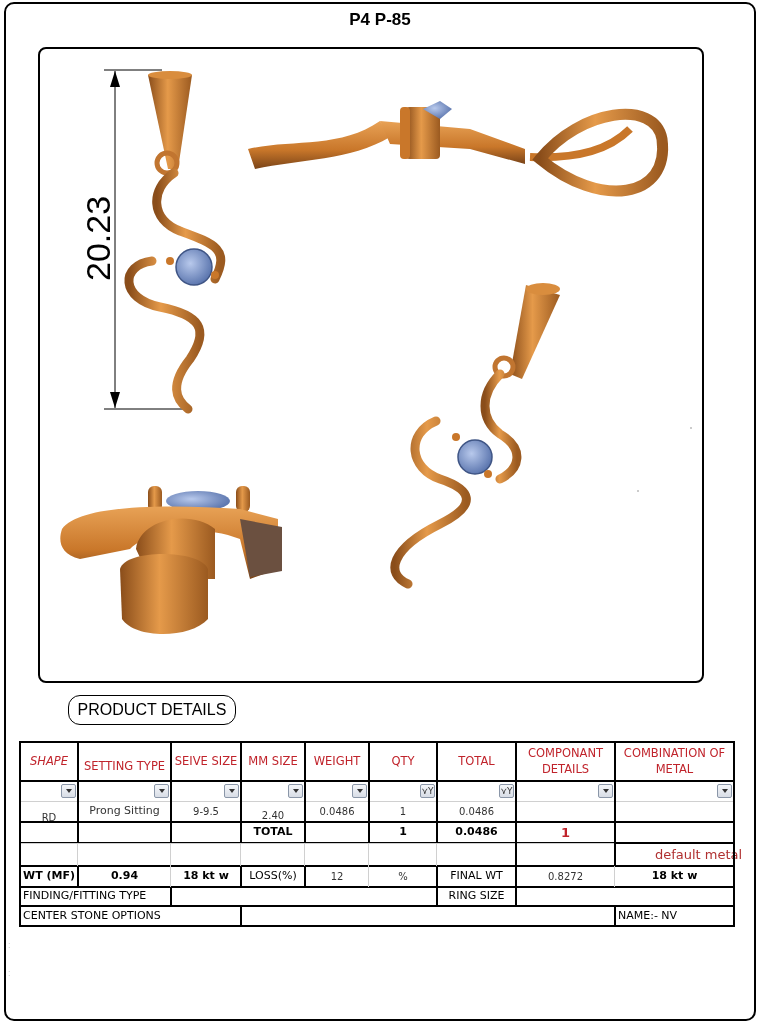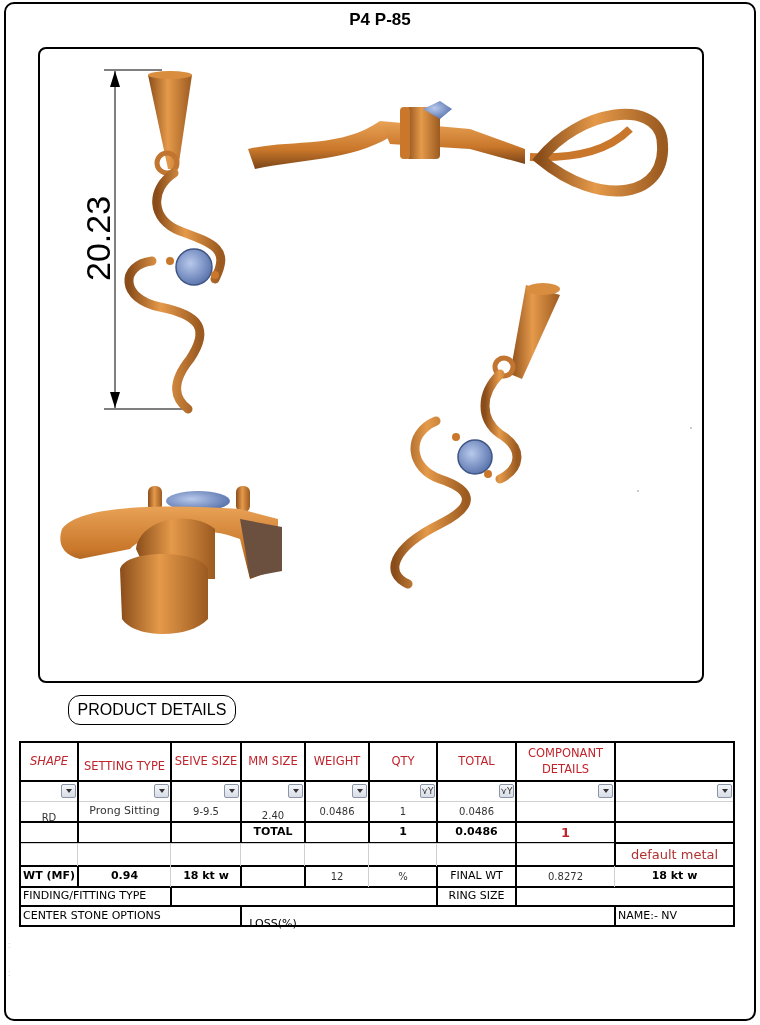--- a/index.html
+++ b/index.html
@@ -31,21 +31,21 @@
   .cell {
     position: absolute; display: flex; align-items: center; justify-content: center;
     font-family: "DejaVu Sans", sans-serif; font-size: 11px; color: #000;
     text-align: center; line-height: 1.35; white-space: nowrap;
   }
   .hdr { color: #c0232b; font-size: 11.5px; }
   .bold { font-weight: bold; }
   .small { font-size: 10px; color: #333; }
   .left { justify-content: flex-start; padding-left: 3px; }
   .red-big { color: #c0232b; font-weight: bold; font-size: 13px; }
-  .metal-note { color: #b03030; font-size: 13px; }
+  .metal-note { color: #b03030; font-size: 13px; margin-left: 24px; }
 
   .hline { position: absolute; height: 0; border-top: 2px solid #000; }
   .hline.thin { border-top: 1px solid #d0d0d0; }
   .vline { position: absolute; width: 0; border-left: 2px solid #000; }
   .vline.thin { border-left: 1px solid #d0d0d0; }
 
   .dd-btn {
     position: absolute; width: 15px; height: 14px; border: 1px solid #8a96a8;
     border-radius: 2px; background: linear-gradient(#f4f6f9, #d8dde6);
     display: flex; align-items: center; justify-content: center;
@@ -149,20 +149,24 @@
   <div class="cell hdr" style="left:58px;top:0;width:93px;height:49px;">SETTING  TYPE</div>
   <div class="cell hdr" style="left:151px;top:0;width:70px;height:39px;">SEIVE SIZE</div>
   <div class="cell hdr" style="left:221px;top:0;width:64px;height:39px;">MM SIZE</div>
   <div class="cell hdr" style="left:285px;top:0;width:64px;height:39px;">WEIGHT</div>
   <div class="cell hdr" style="left:349px;top:0;width:68px;height:39px;">QTY</div>
   <div class="cell hdr" style="left:417px;top:0;width:79px;height:39px;">TOTAL</div>
   <div class="cell hdr" style="left:496px;top:0;width:99px;height:39px;flex-direction:column;">
     <span>COMPONANT</span>
     <span>DETAILS</span>
   </div>
+  <div class="cell hdr" style="left:595px;top:0;width:119px;height:39px;flex-direction:column;">
+    <span>COMBINATION OF</span>
+    <span>METAL</span>
+  </div>
 
   <div class="dd-btn" style="left:41px;top:42px;">
       <span class="tri"></span>
     </div>
   <div class="dd-btn" style="left:134px;top:42px;">
       <span class="tri"></span>
     </div>
   <div class="dd-btn" style="left:204px;top:42px;">
       <span class="tri"></span>
     </div>
@@ -196,21 +200,21 @@
   <div class="cell bold" style="left:221px;top:80px;width:64px;height:21px;">TOTAL</div>
   <div class="cell bold" style="left:349px;top:80px;width:68px;height:21px;">1</div>
   <div class="cell bold" style="left:417px;top:80px;width:79px;height:21px;">0.0486</div>
   <div class="cell red-big" style="left:496px;top:80px;width:99px;height:21px;">1</div>
 
   <div class="cell metal-note" style="left:595px;top:101px;width:119px;height:23px;">default metal</div>
 
   <div class="cell bold" style="left:0;top:124px;width:58px;height:21px;">WT (MF)</div>
   <div class="cell bold" style="left:58px;top:124px;width:93px;height:21px;">0.94</div>
   <div class="cell bold" style="left:151px;top:124px;width:70px;height:21px;">18 kt w</div>
-  <div class="cell" style="left:221px;top:124px;width:64px;height:21px;margin-top:48px;">LOSS(%)</div>
+  <div class="cell" style="left:221px;top:124px;width:64px;height:21px;">LOSS(%)</div>
   <div class="cell small" style="left:285px;top:124px;width:64px;height:21px;">12</div>
   <div class="cell small" style="left:349px;top:124px;width:68px;height:21px;">%</div>
   <div class="cell" style="left:417px;top:124px;width:79px;height:21px;">FINAL WT</div>
   <div class="cell small" style="left:496px;top:124px;width:99px;height:21px;">0.8272</div>
   <div class="cell bold" style="left:595px;top:124px;width:119px;height:21px;">18 kt w</div>
 
   <div class="cell left" style="left:0;top:145px;width:151px;height:19px;">FINDING/FITTING TYPE</div>
   <div class="cell" style="left:151px;top:145px;width:266px;height:19px;"></div>
   <div class="cell" style="left:417px;top:145px;width:79px;height:19px;">RING SIZE</div>
   <div class="cell" style="left:496px;top:145px;width:218px;height:19px;"></div>

